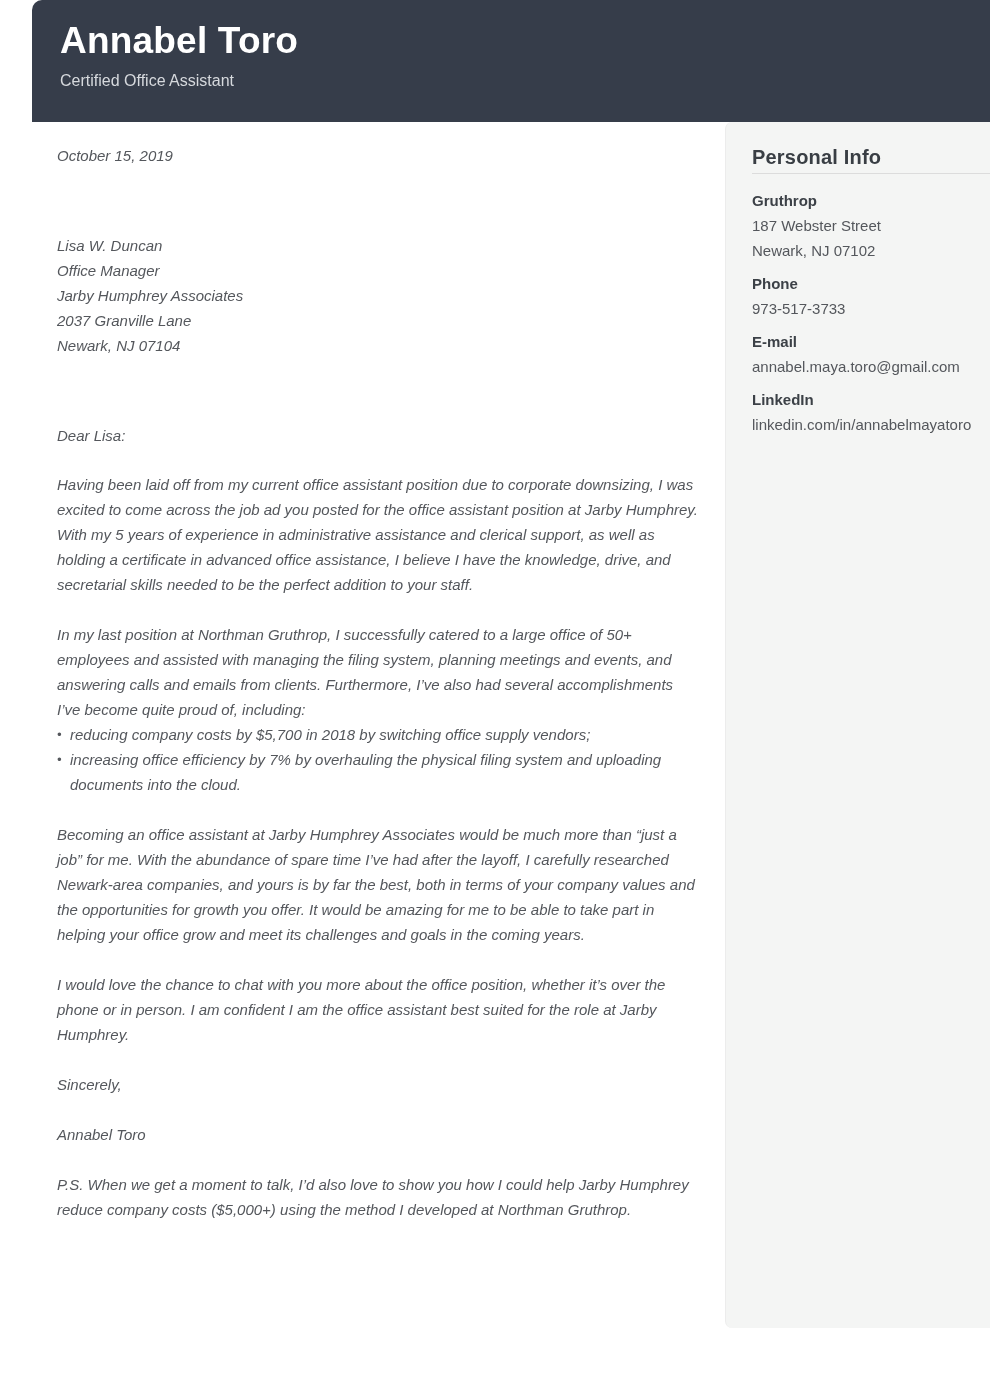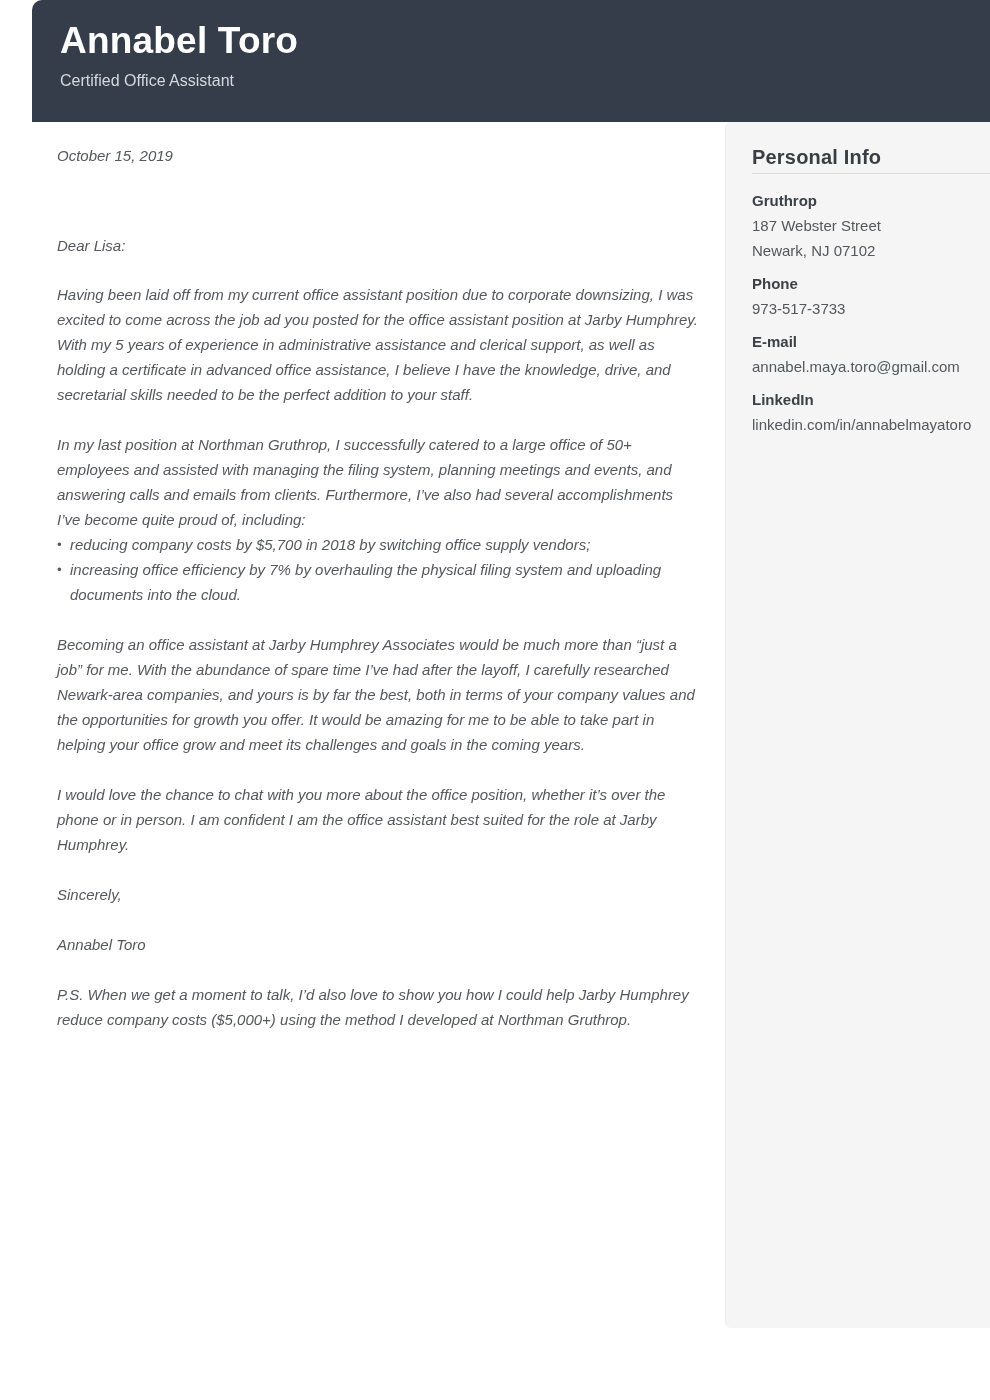--- a/index.html
+++ b/index.html
@@ -72,20 +72,27 @@
   <header class="header">
     <h1>Annabel Toro</h1>
     <div class="subtitle">Certified Office Assistant</div>
   </header>
 
   <div class="body-wrap">
 
     <main class="letter">
       <div class="date">October 15, 2019</div>
 
+      <div class="recipient">
+        <div>Lisa W. Duncan</div>
+        <div>Office Manager</div>
+        <div>Jarby Humphrey Associates</div>
+        <div>2037 Granville Lane</div>
+        <div>Newark, NJ 07104</div>
+      </div>
 
       <div class="salutation">Dear Lisa:</div>
 
       <p>Having been laid off from my current office assistant position due to corporate downsizing, I was excited to come across the job ad you posted for the office assistant position at Jarby Humphrey. With my 5 years of experience in administrative assistance and clerical support, as well as holding a certificate in advanced office assistance, I believe I have the knowledge, drive, and secretarial skills needed to be the perfect addition to your staff.</p>
 
       <p class="no-gap">In my last position at Northman Gruthrop, I successfully catered to a large office of 50+ employees and assisted with managing the filing system, planning meetings and events, and answering calls and emails from clients. Furthermore, I’ve also had several accomplishments I’ve become quite proud of, including:</p>
 
       <ul class="bullets">
         <li>
           <span class="bullet">•</span>

